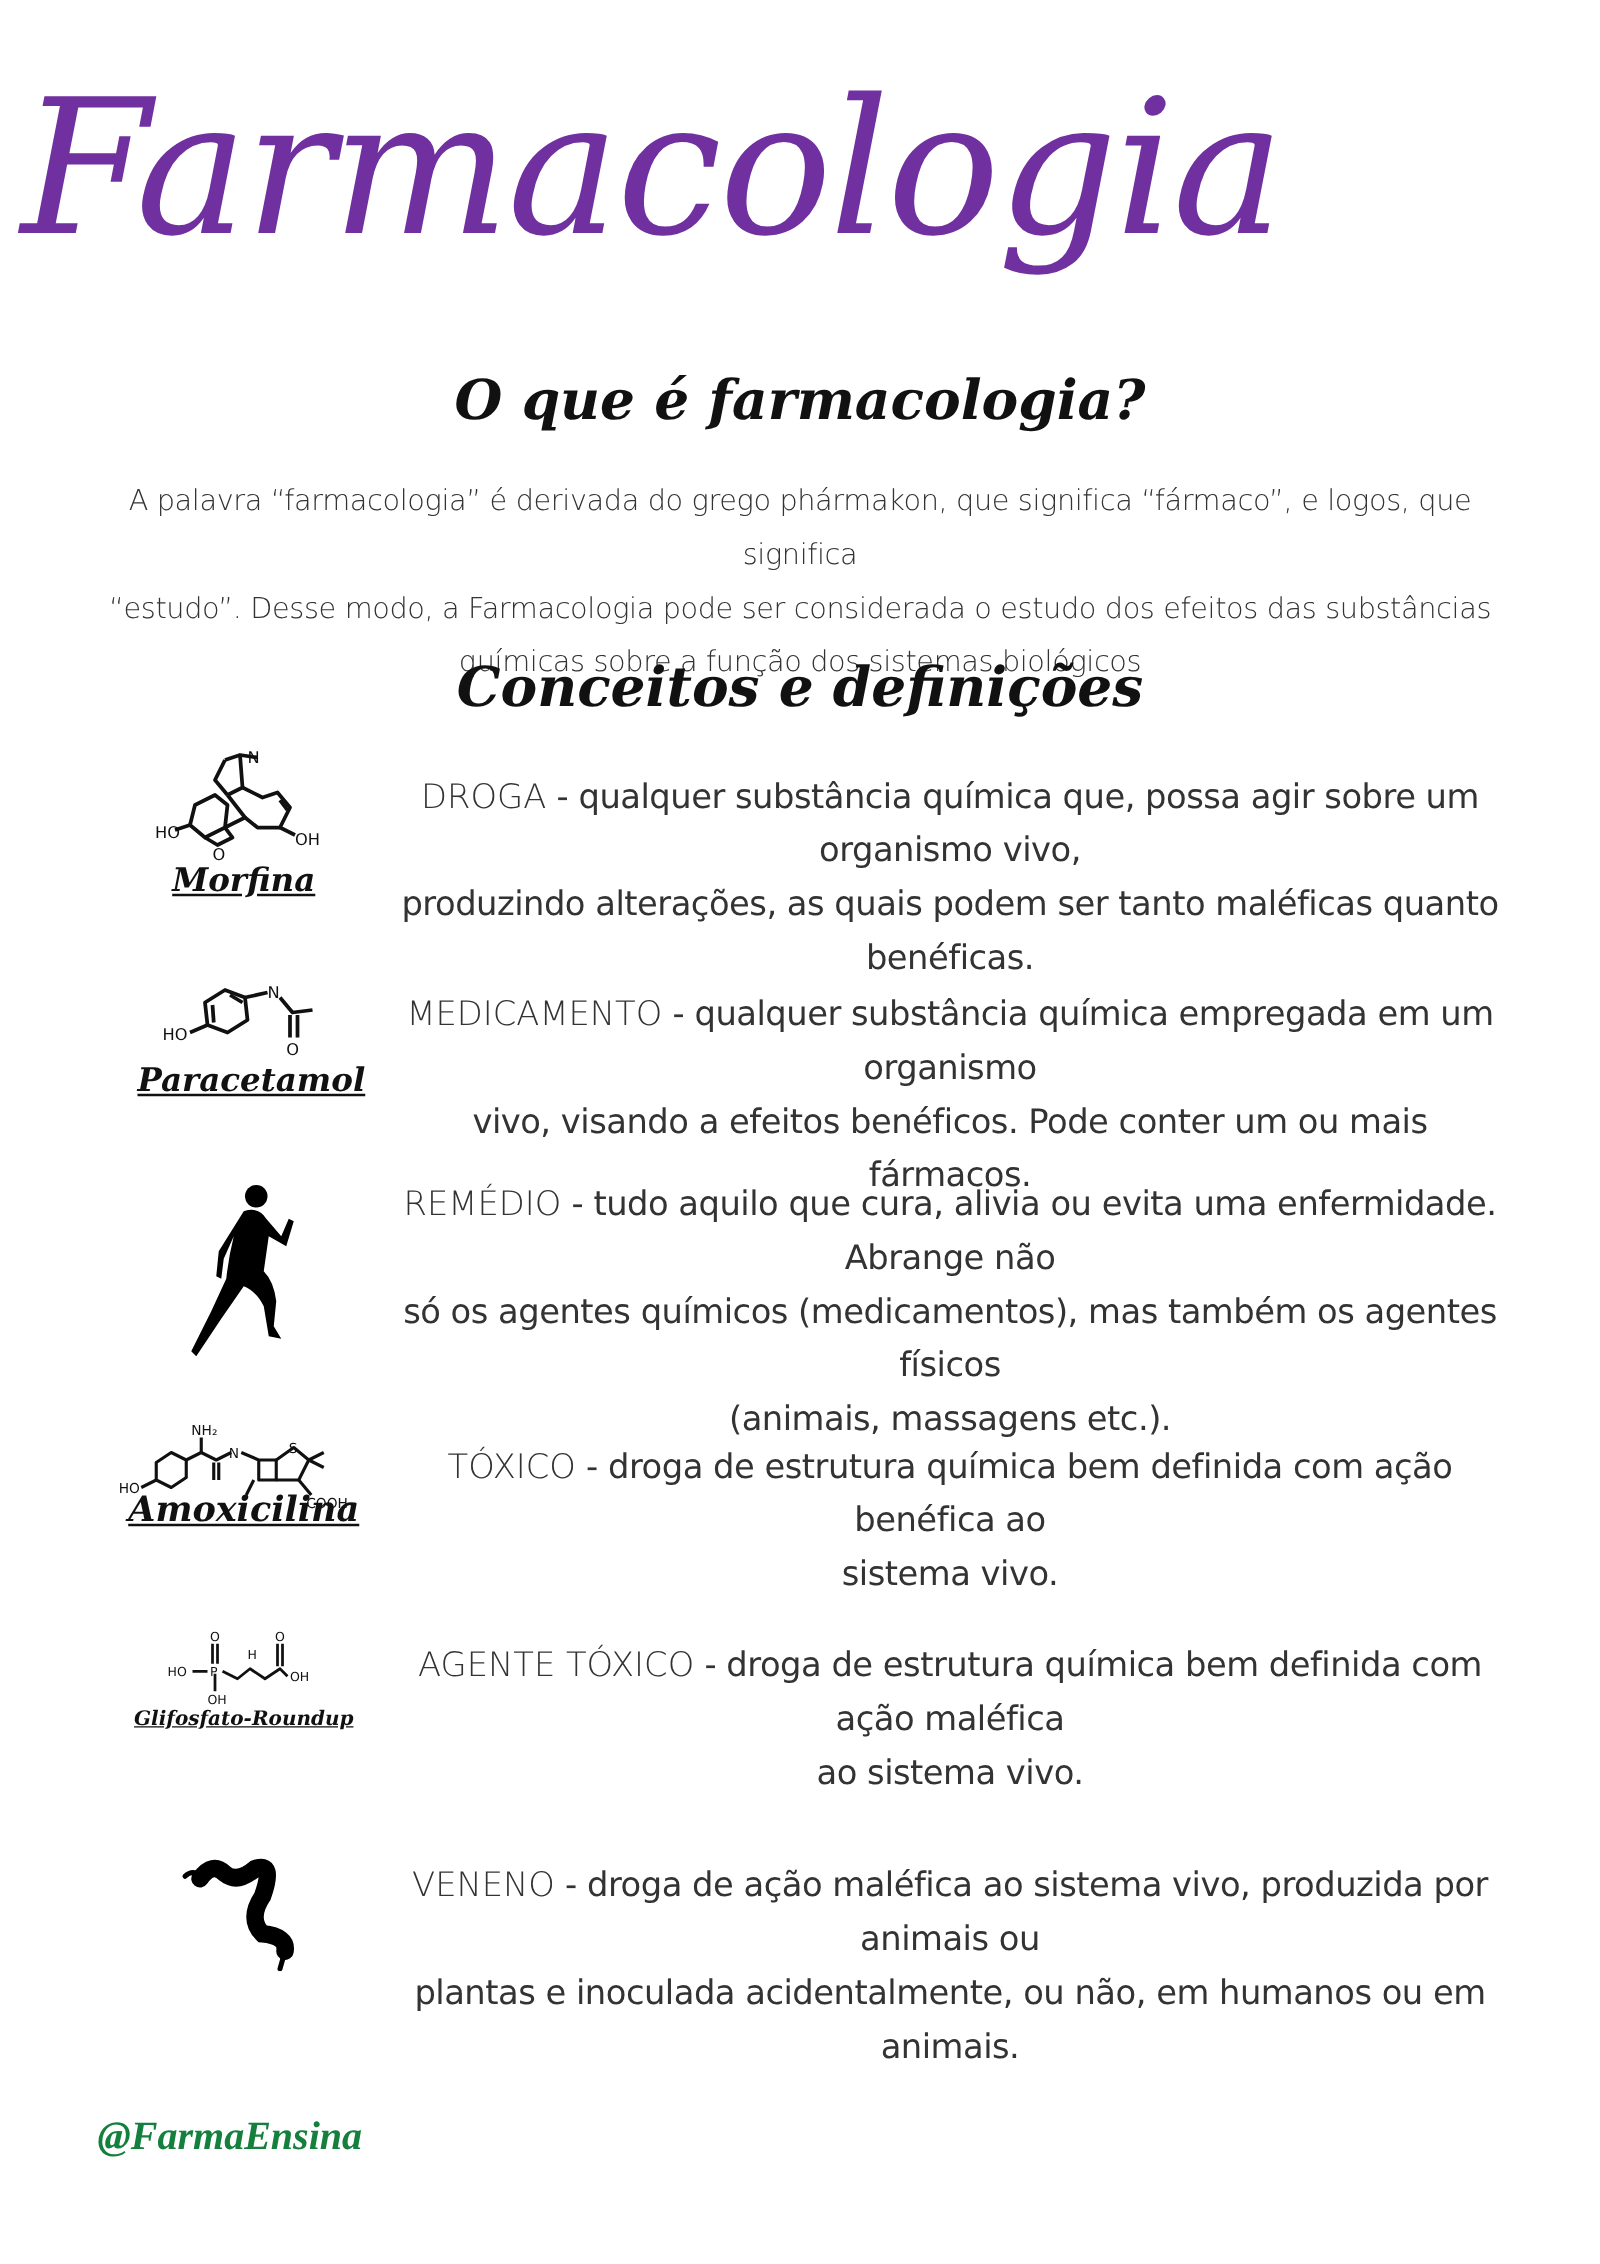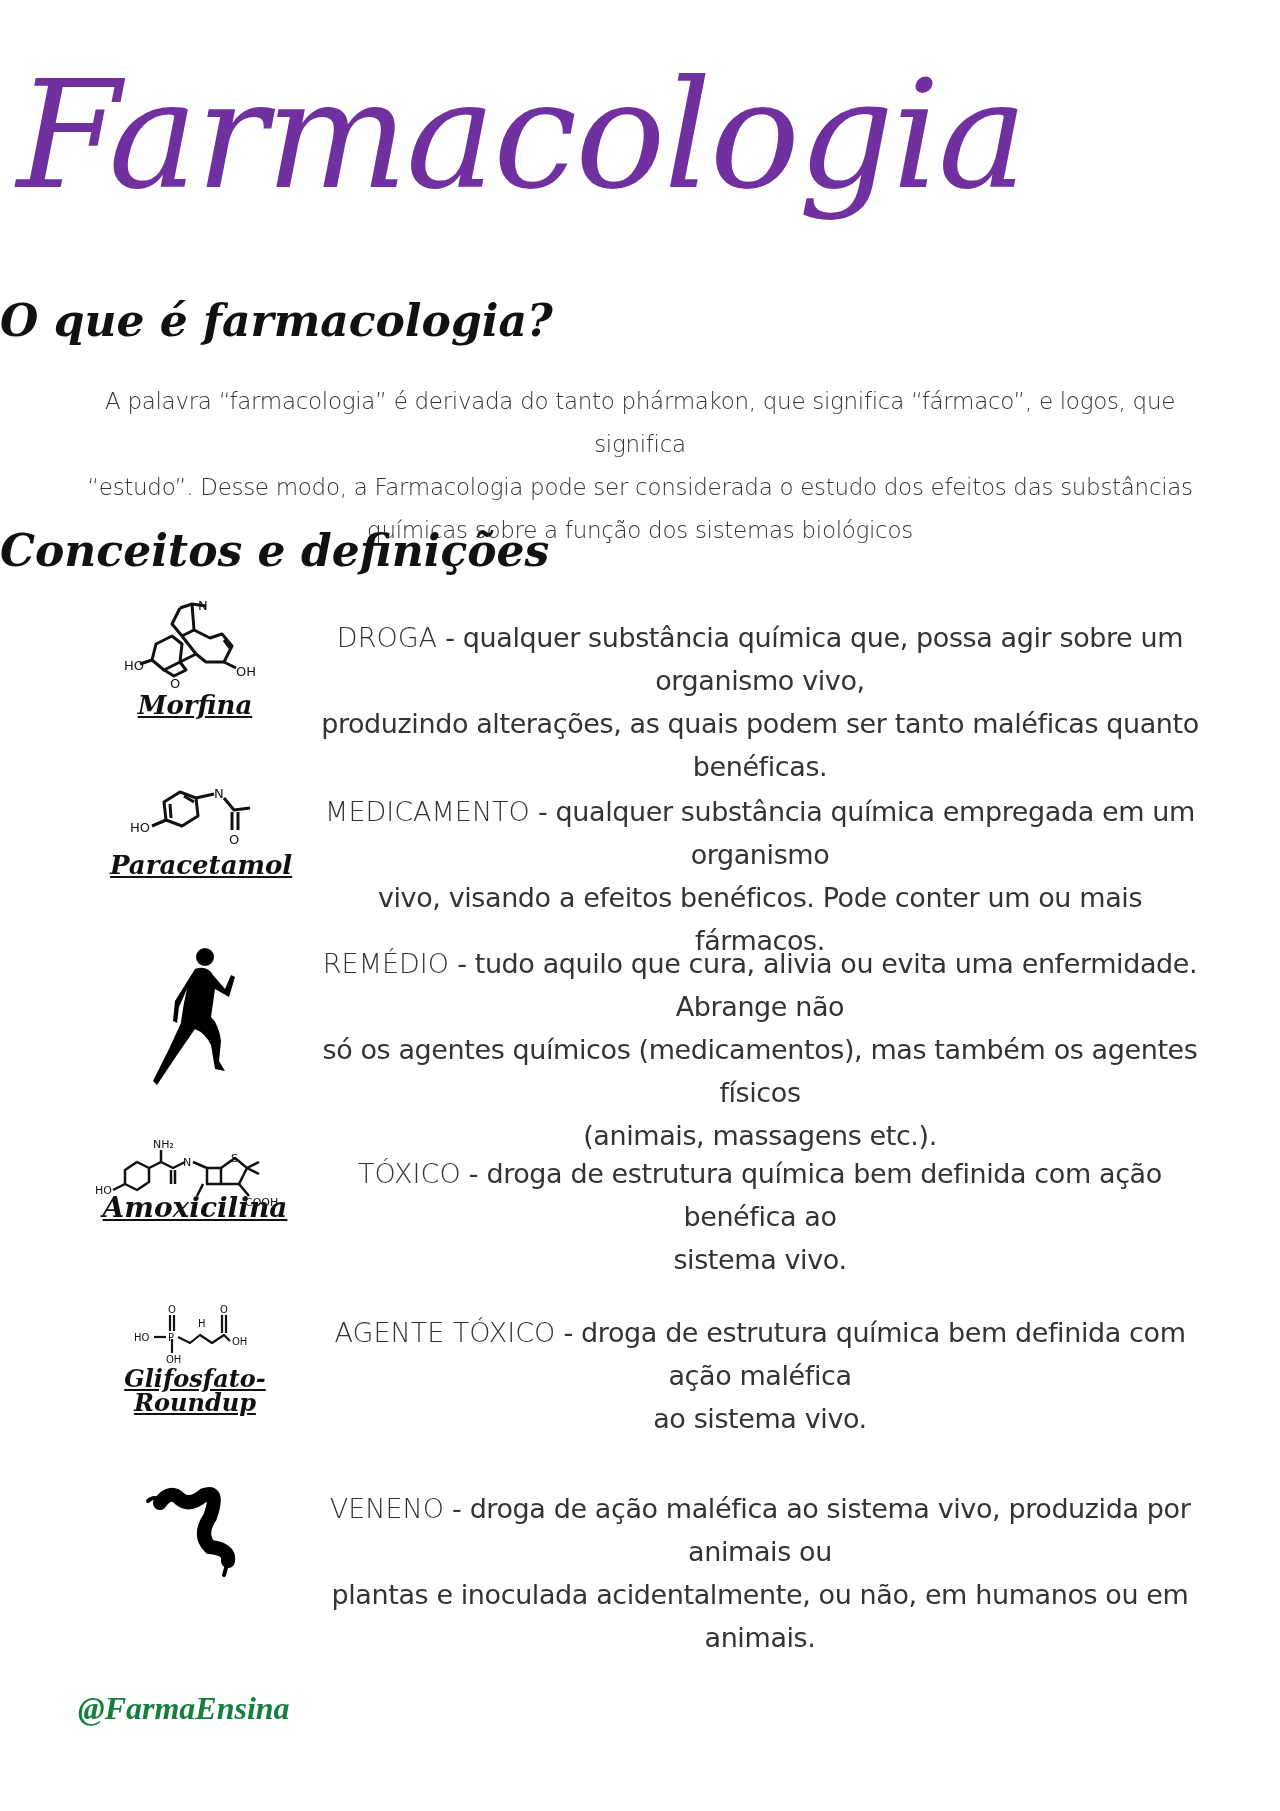--- a/index.html
+++ b/index.html
@@ -1,21 +1,21 @@
 <!DOCTYPE html>
 <html><head>
 <meta charset="utf-8">
 <style>
   html, body { margin: 0; padding: 0; background: #ffffff; }
   body { width: 1280px; height: 1811px; position: relative; overflow: hidden;
          font-family: "Liberation Sans", sans-serif; color: #1a1a1a; }
   .title { position: absolute; left: 0; top: 60px; width: 1042px; text-align: center;
            font-family: "DejaVu Serif", serif; font-style: italic; font-size: 150px;
            color: #7030a0; letter-spacing: -2px; line-height: 1; }
-  .h2 { position: absolute; left: 0; width: 1280px; text-align: left;
+  .h2 { position: absolute; left: 0; width: 1280px; text-align: center;
         font-family: "DejaVu Serif", serif; font-style: italic; font-weight: bold;
         font-size: 44px; color: #111; }
   .intro { position: absolute; left: 80px; top: 380px; width: 1120px; text-align: center;
            font-family: "DejaVu Sans", sans-serif; font-weight: 200; font-size: 23px;
            line-height: 43px; color: #333; letter-spacing: -0.3px; }
   .row { position: absolute; left: 0; width: 1280px; }
   .icon { position: absolute; left: 110px; width: 170px; text-align: center; }
   .icon svg { display: block; margin: 0 auto; }
   .icon-label { font-family: "DejaVu Serif", serif; font-style: italic; font-weight: bold;
                 font-size: 26px; color: #111; line-height: 1; margin-top: 2px; text-decoration: underline; }
@@ -28,21 +28,21 @@
             font-size: 32px; color: #15803d; }
 </style>
 </head>
 <body>
 
 <div class="title">Farmacologia</div>
 
 <div class="h2" style="top:295px;">O que é farmacologia?</div>
 
 <div class="intro">
-  <div>A palavra “farmacologia” é derivada do tanto phármakon, que significa “fármaco”, e logos, que significa</div>
+  <div>A palavra “farmacologia” é derivada do grego phármakon, que significa “fármaco”, e logos, que significa</div>
   <div>“estudo”. Desse modo, a Farmacologia pode ser considerada o estudo dos efeitos das substâncias</div>
   <div>químicas sobre a função dos sistemas biológicos</div>
 </div>
 
 <div class="h2" style="top:525px;">Conceitos e definições</div>
 
 <div class="row" style="top:600px;">
   <div class="icon" style="top:0px;">
     <svg width="150" height="90" viewBox="0 0 150 90" fill="none" stroke="#111" stroke-width="3" stroke-linejoin="round">
       <polyline points="60,8 72,4 86,6"></polyline>
@@ -145,21 +145,21 @@
       <line x1="102" y1="10" x2="102" y2="28"></line>
       <line x1="106" y1="10" x2="106" y2="28"></line>
       <text x="14" y="36" font-size="10" fill="#111" stroke="none" font-family="DejaVu Sans, sans-serif">HO</text>
       <text x="48" y="36" font-size="10" fill="#111" stroke="none" font-family="DejaVu Sans, sans-serif">P</text>
       <text x="48" y="8" font-size="10" fill="#111" stroke="none" font-family="DejaVu Sans, sans-serif">O</text>
       <text x="78" y="22" font-size="10" fill="#111" stroke="none" font-family="DejaVu Sans, sans-serif">H</text>
       <text x="100" y="8" font-size="10" fill="#111" stroke="none" font-family="DejaVu Sans, sans-serif">O</text>
       <text x="112" y="40" font-size="10" fill="#111" stroke="none" font-family="DejaVu Sans, sans-serif">OH</text>
       <text x="46" y="58" font-size="10" fill="#111" stroke="none" font-family="DejaVu Sans, sans-serif">OH</text>
     </svg>
-    <div class="icon-label" style="font-size:24px;">Glifosfato-Roundup</div>
+    <div class="icon-label" style="font-size:16px;">Glifosfato-Roundup</div>
   </div>
   <div class="def" style="top:6px;">
     <div><span class="term">AGENTE TÓXICO</span><span> - </span><span>droga de estrutura química bem definida com ação maléfica</span></div>
     <div>ao sistema vivo.</div>
   </div>
 </div>
 
 <div class="row" style="top:1465px;">
   <div class="icon" style="top:12px;">
     <svg width="110" height="100" viewBox="0 0 110 100" fill="none" stroke="#000" stroke-linecap="round">

